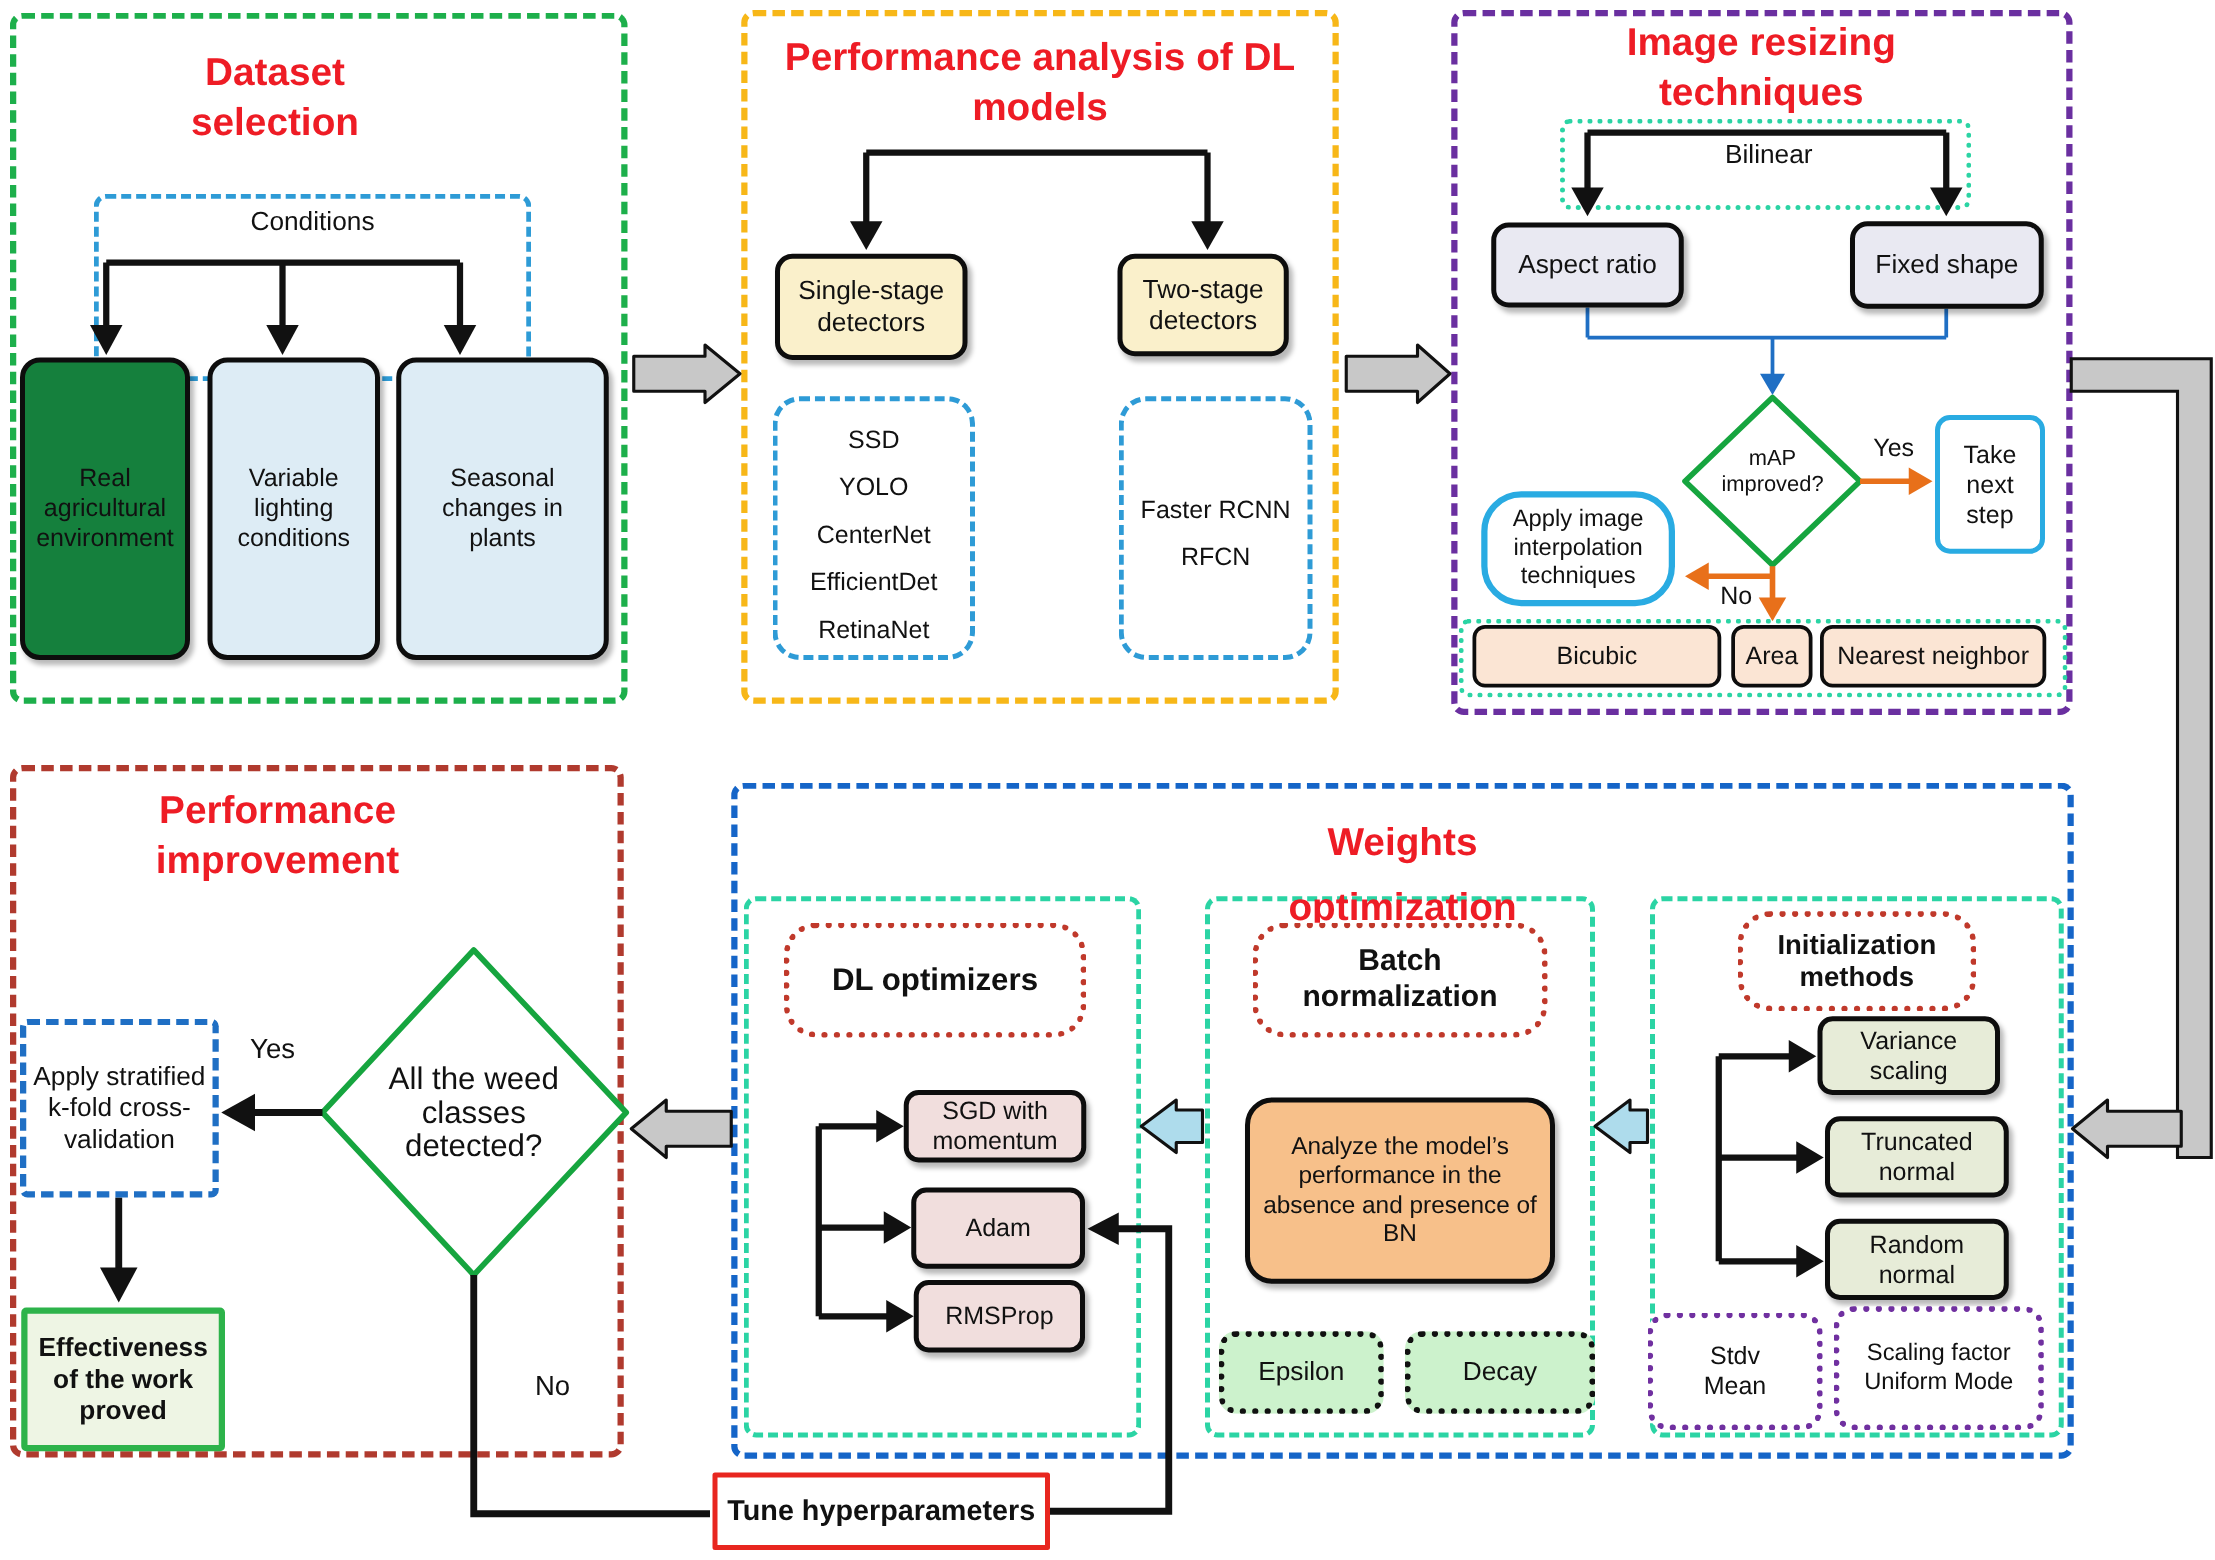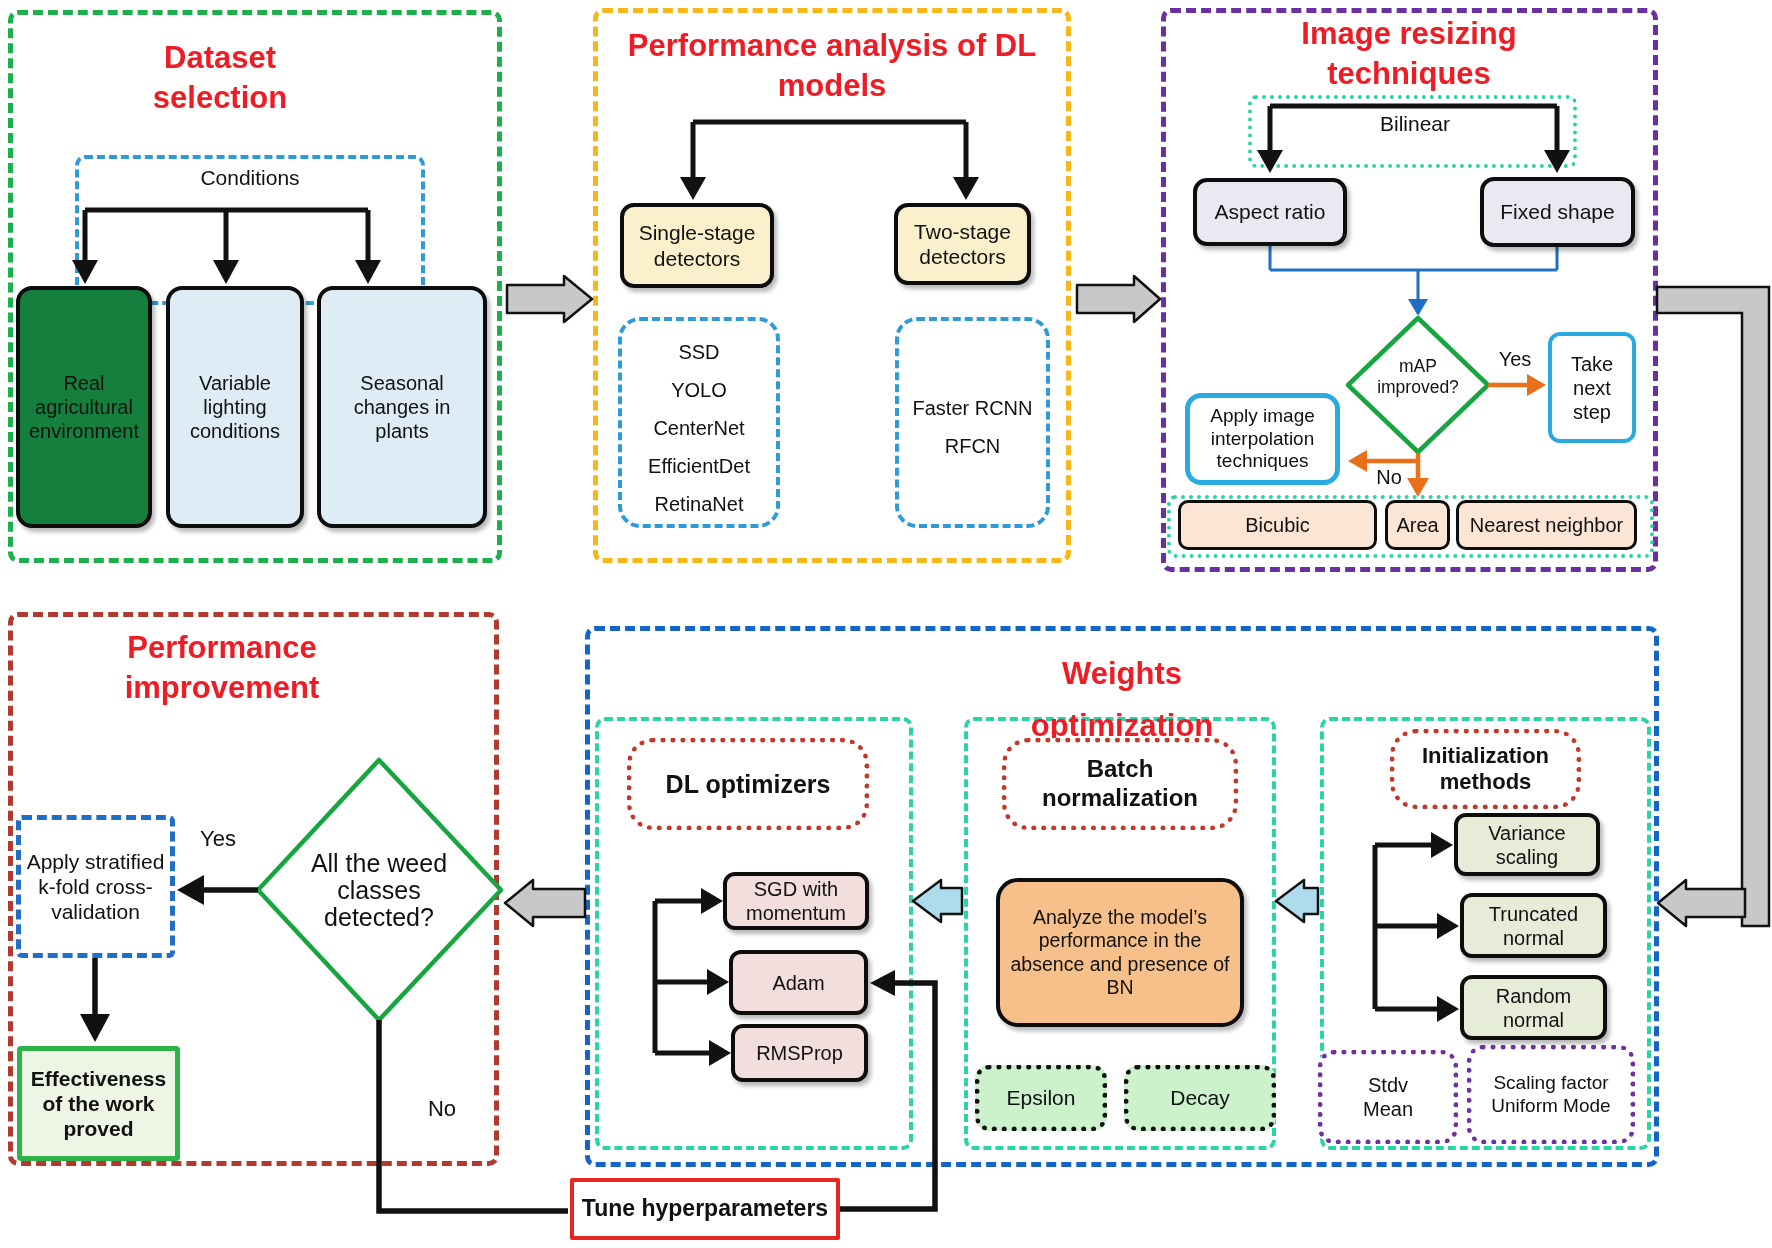--- a/index.html
+++ b/index.html
@@ -157,21 +157,21 @@
   <div class="box solid" style="left:1193px;top:178px;width:154px;height:68px;background:#e9e9f2;font-size:21px;">Aspect ratio</div>
   <div class="box solid" style="left:1480px;top:177px;width:155px;height:70px;background:#e9e9f2;font-size:21px;">Fixed shape</div>
 
   <div class="label" style="left:1348px;top:356px;width:140px;font-size:17.5px;line-height:21px;">
     <span class="narrow95">mAP improved?</span>
   </div>
   <div class="label" style="left:1492px;top:348px;width:46px;font-size:20px;">Yes</div>
   <div class="label" style="left:1368px;top:466px;width:42px;font-size:20px;">No</div>
 
   <div class="box" style="left:1548px;top:332px;width:88px;height:111px;border:4px solid #29abe2;border-radius:12px;background:#fff;font-size:20px;padding:2px;">Take next step</div>
-  <div class="box" style="left:1185px;top:393px;width:155px;height:92px;border:5px solid #29abe2;border-radius:16px;background:#fff;font-size:19px;padding:2px;">Apply image interpolation techniques</div>
+  <div class="box" style="left:1185px;top:393px;width:155px;height:92px;border:5px solid #29abe2;border-radius:32px;background:#fff;font-size:19px;padding:2px;">Apply image interpolation techniques</div>
 
   <div class="box solid" style="left:1178px;top:500px;width:199px;height:50px;border-width:3.5px;border-radius:10px;background:#fbe5d4;font-size:20px;box-shadow:none;">Bicubic</div>
   <div class="box solid" style="left:1385px;top:500px;width:65px;height:50px;border-width:3.5px;border-radius:10px;background:#fbe5d4;font-size:20px;box-shadow:none;">Area</div>
   <div class="box solid" style="left:1456px;top:500px;width:181px;height:50px;border-width:3.5px;border-radius:10px;background:#fbe5d4;font-size:20px;box-shadow:none;">Nearest neighbor</div>
 
   <div class="label title" style="left:72px;top:628px;width:300px;">Performance improvement</div>
   <div class="label" style="left:294px;top:850px;width:170px;font-size:25px;line-height:27px;text-align:center;">All the weed classes detected?</div>
   <div class="label" style="left:192px;top:826px;width:52px;font-size:22px;">Yes</div>
   <div class="label" style="left:416px;top:1096px;width:52px;font-size:22px;">No</div>
 

